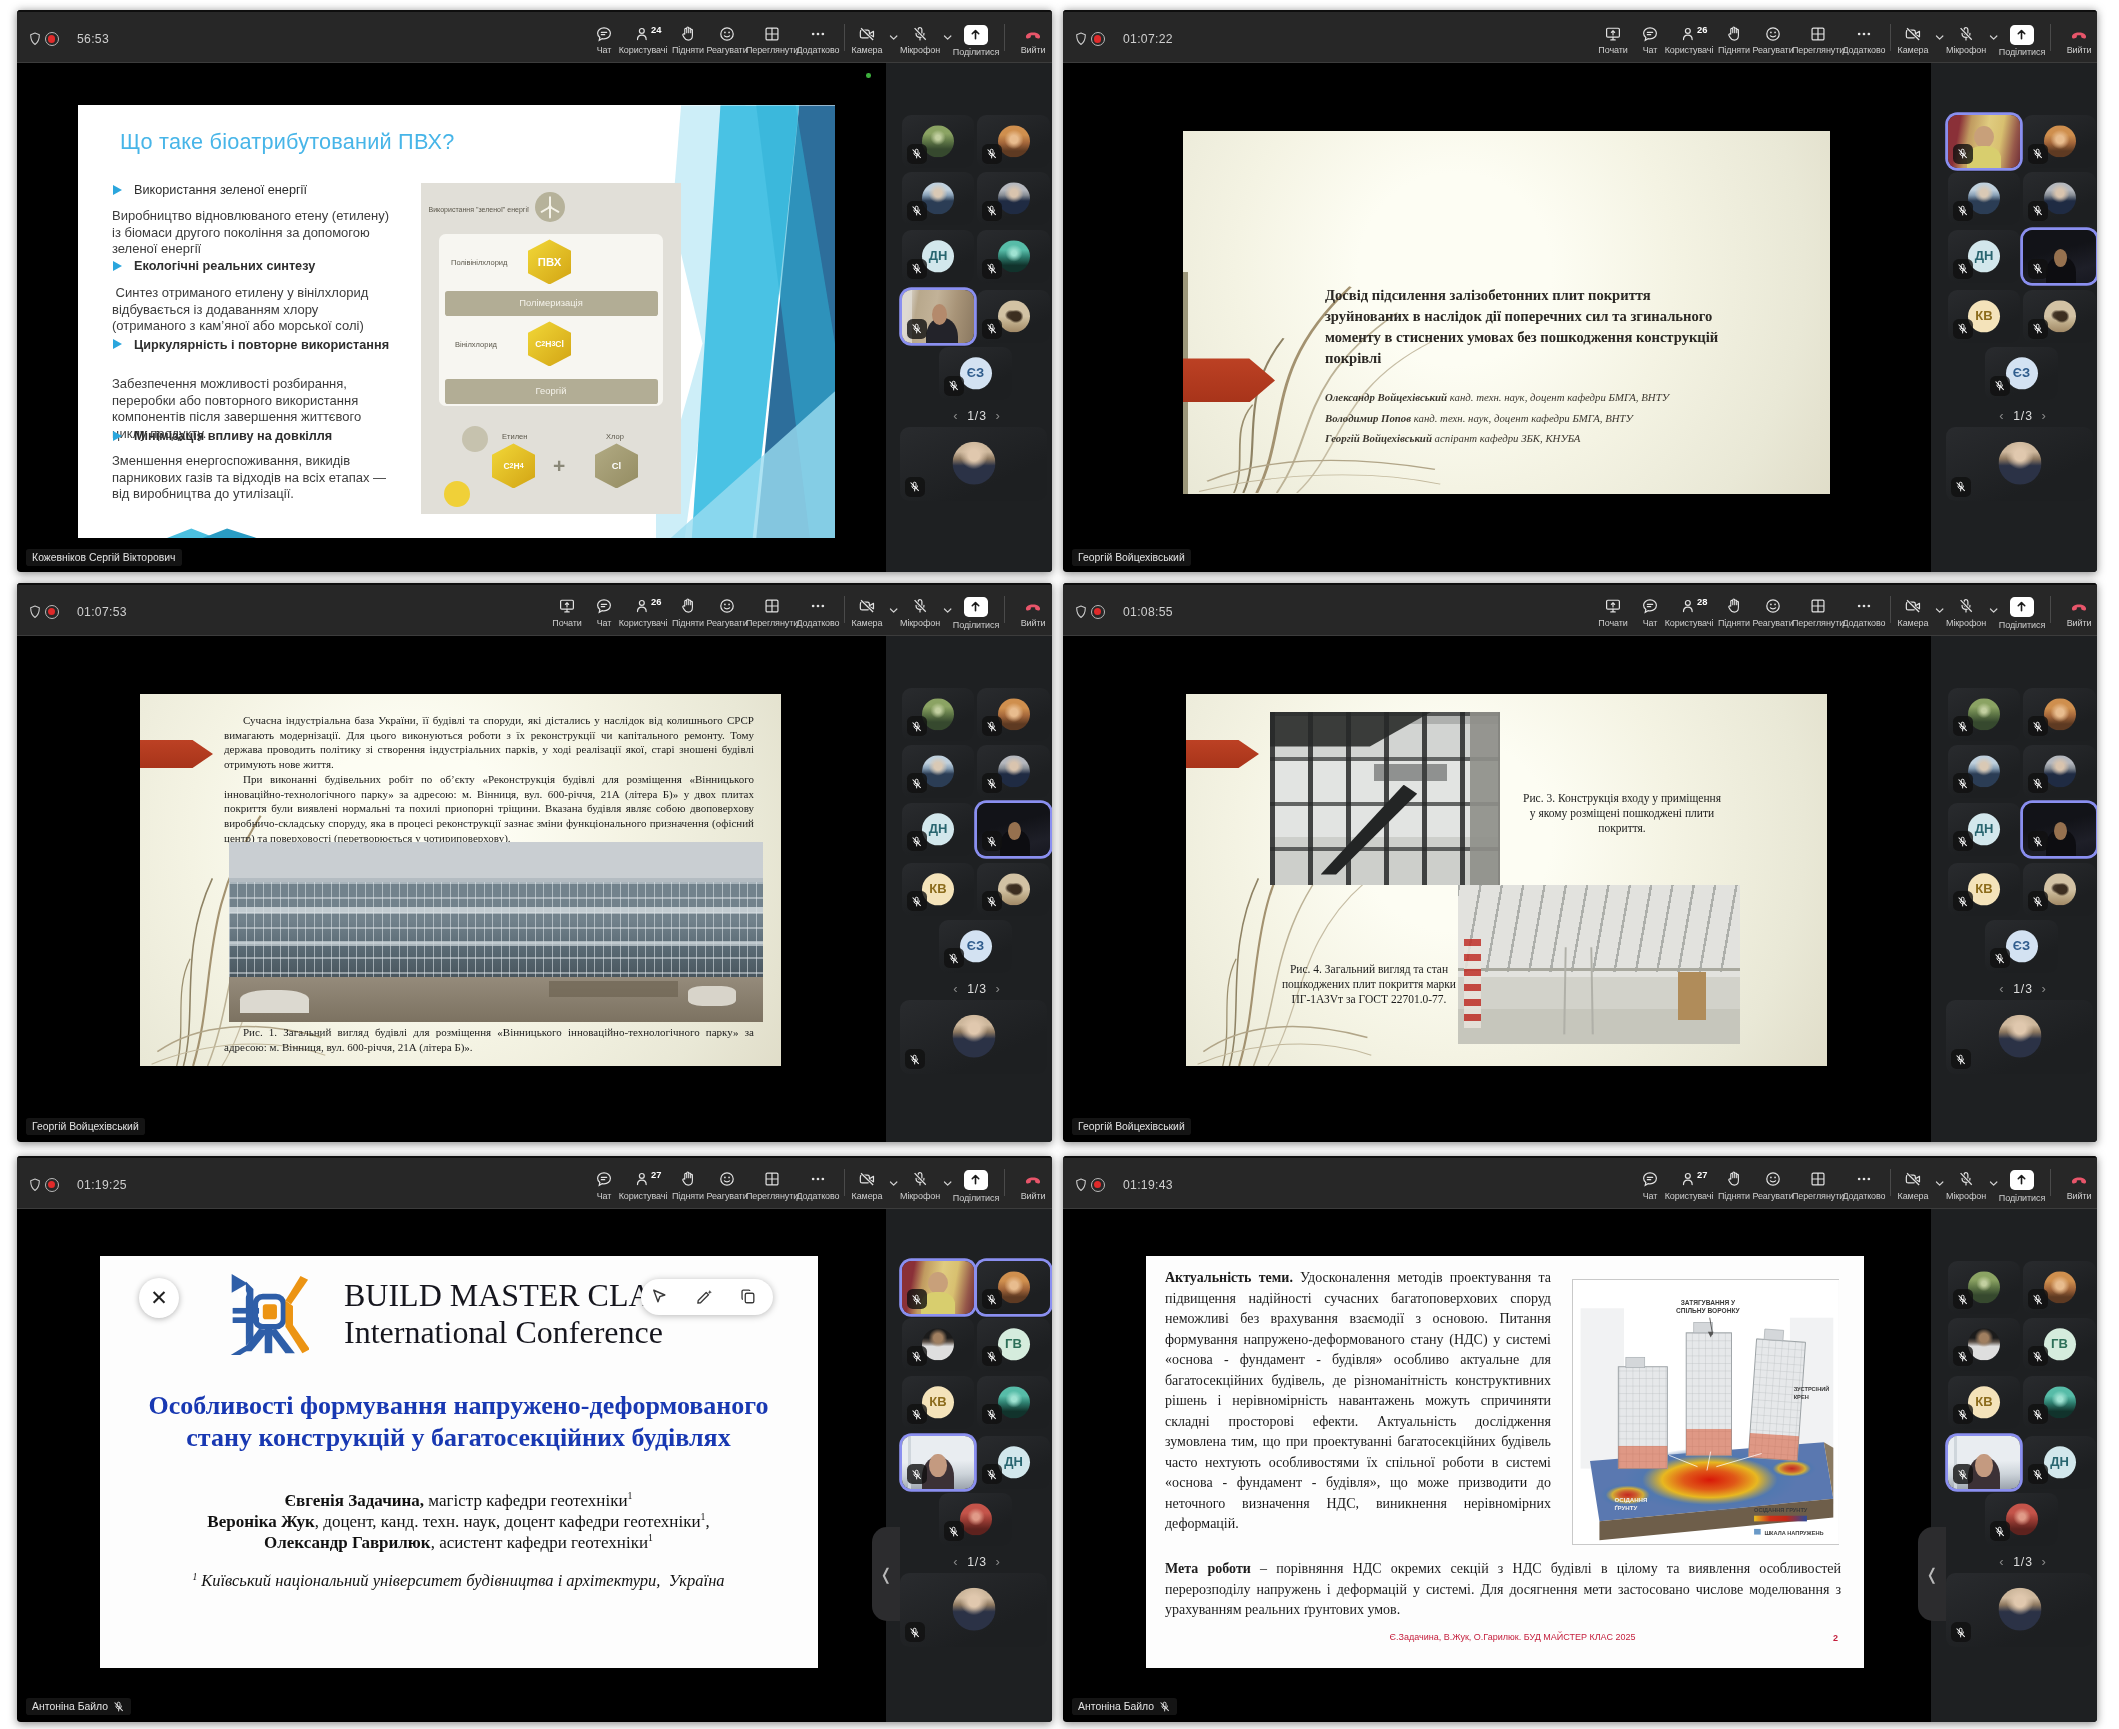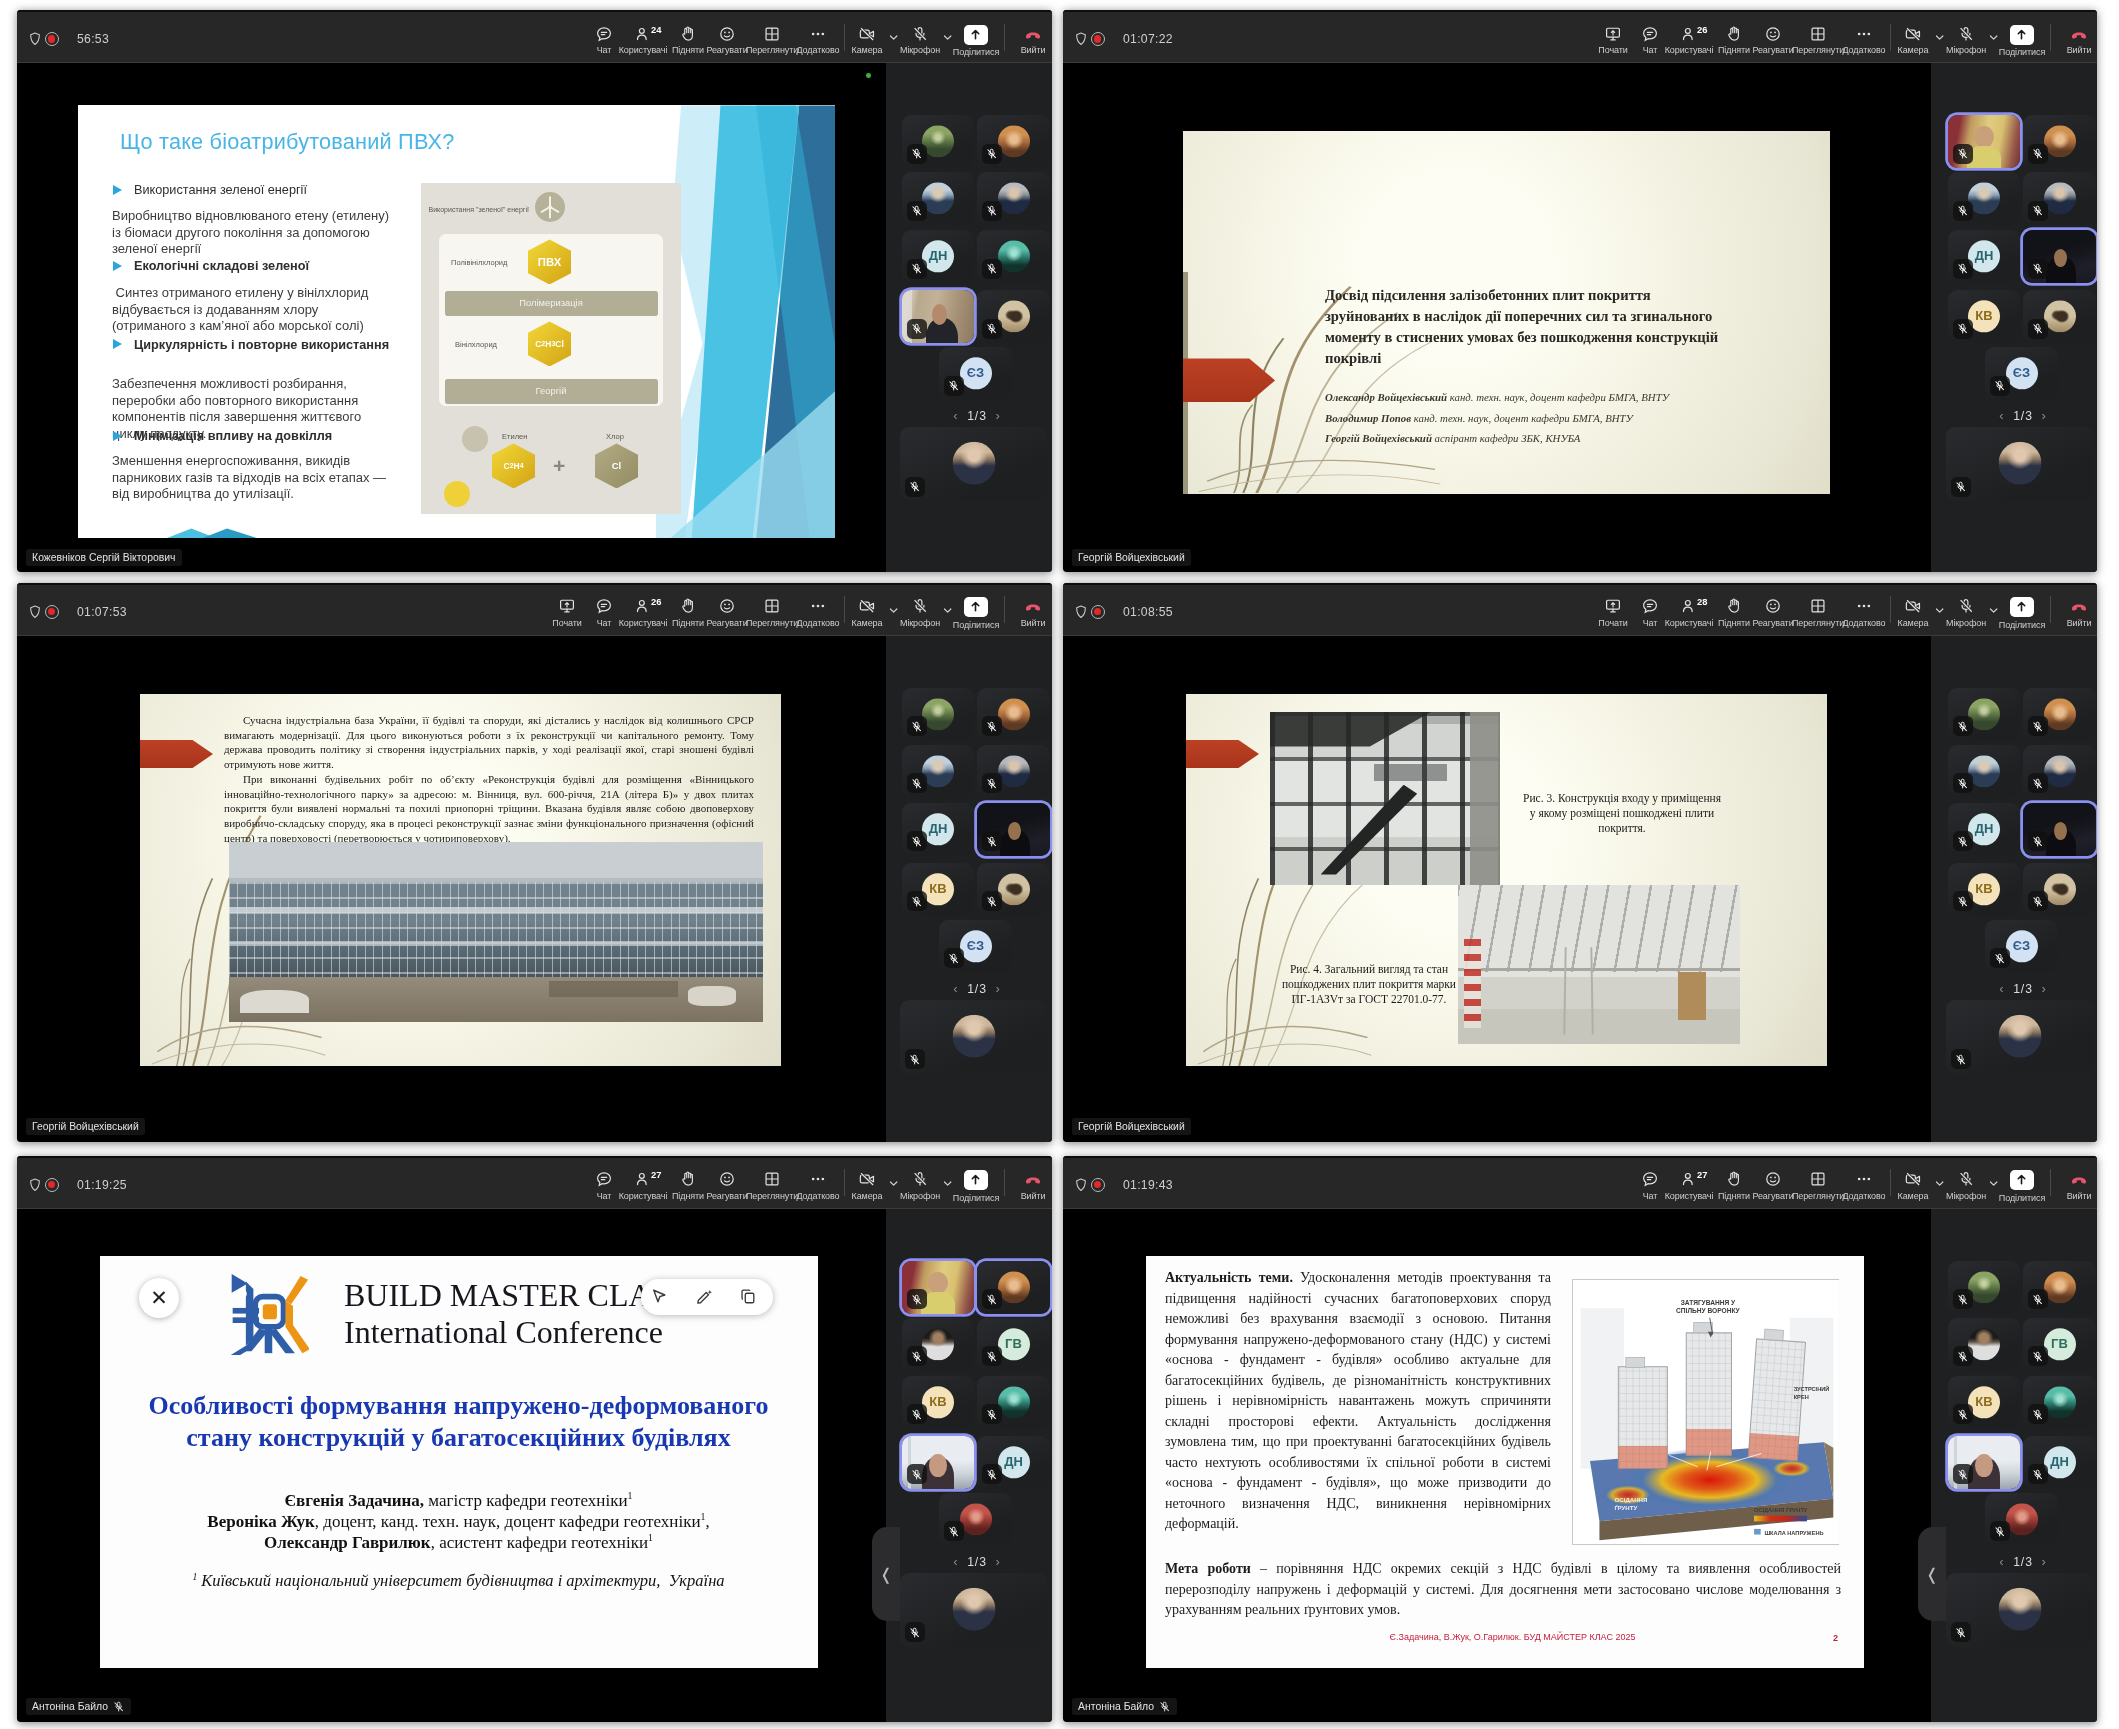--- a/index.html
+++ b/index.html
@@ -205,21 +205,21 @@
       </div>
       <div style="position:absolute;left:87px;top:423px;width:94px;height:10.4px">
         <div style="position:absolute;inset:0;background:#4cc0e0;clip-path:polygon(0 100%,28% 0,56% 100%)"></div>
         <div style="position:absolute;inset:0;background:#2a9cc4;clip-path:polygon(38% 100%,66% 0,100% 100%)"></div>
       </div>
       <div style="position:absolute;left:42px;top:23.5px;font-size:21.7px;color:#47b5e8;letter-spacing:0.2px">Що таке біоатрибутований ПВХ?</div>
       <div style="position:absolute;left:35px;top:80px;width:0;height:0;border-left:9.4px solid #2ba6dd;border-top:5.6px solid transparent;border-bottom:5.6px solid transparent"></div>
       <div style="position:absolute;left:56px;top:78px;font-size:12.7px;font-weight:normal;color:#2e2e2e">Використання зеленої енергії</div>
       <div style="position:absolute;left:34px;top:103px;width:325px;font-size:13px;line-height:16.5px;color:#3c3c3c">Виробництво відновлюваного етену (етилену)<br>із біомаси другого покоління за допомогою<br>зеленої енергії</div>
       <div style="position:absolute;left:35px;top:156px;width:0;height:0;border-left:9.4px solid #2ba6dd;border-top:5.6px solid transparent;border-bottom:5.6px solid transparent"></div>
-      <div style="position:absolute;left:56px;top:154px;font-size:12.7px;font-weight:bold;color:#2e2e2e">Екологічні складові зеленої</div>
+      <div style="position:absolute;left:56px;top:154px;font-size:12.7px;font-weight:bold;color:#2e2e2e">Екологічні реальних синтезу</div>
       <div style="position:absolute;left:34px;top:180px;width:325px;font-size:13px;line-height:16.5px;color:#3c3c3c">&nbsp;Синтез отриманого етилену у вінілхлорид<br>відбувається із додаванням хлору<br>(отриманого з кам’яної або морської солі)</div>
       <div style="position:absolute;left:35px;top:234px;width:0;height:0;border-left:9.4px solid #2ba6dd;border-top:5.6px solid transparent;border-bottom:5.6px solid transparent"></div>
       <div style="position:absolute;left:56px;top:233px;font-size:12.7px;font-weight:bold;color:#2e2e2e">Циркулярність і повторне використання</div>
       <div style="position:absolute;left:34px;top:271px;width:325px;font-size:13px;line-height:16.5px;color:#3c3c3c">Забезпечення можливості розбирання,<br>переробки або повторного використання<br>компонентів після завершення життєвого<br>циклу продукту.</div>
       <div style="position:absolute;left:35px;top:326px;width:0;height:0;border-left:9.4px solid #2ba6dd;border-top:5.6px solid transparent;border-bottom:5.6px solid transparent"></div>
       <div style="position:absolute;left:56px;top:324px;font-size:12.7px;font-weight:bold;color:#2e2e2e">Мінімізація впливу на довкілля</div>
       <div style="position:absolute;left:34px;top:348px;width:325px;font-size:13px;line-height:16.5px;color:#3c3c3c">Зменшення енергоспоживання, викидів<br>парникових газів та відходів на всіх етапах —<br>від виробництва до утилізації.</div>
       <div style="position:absolute;left:343px;top:78px;width:260px;height:331px;background:#e1dfd8">
         <div class="dlbl" style="left:7.5px;top:22.6px;font-size:7px">Використання "зеленої" енергії</div>
         <div style="position:absolute;left:114px;top:8.5px;width:30px;height:30px;border-radius:50%;background:#b6b29a"><svg width="30" height="30" viewBox="0 0 20 20">
@@ -620,20 +620,23 @@
       </div>
       <div style="position:absolute;left:89px;top:148px;width:534px;height:180px;overflow:hidden">
         <div style="position:absolute;inset:0;background:linear-gradient(180deg,#c9ced2 0 20%,#b4bcc2 20% 28%,#9daab2 28%)"></div>
         <div style="position:absolute;left:0;top:22%;width:100%;height:53%;background:repeating-linear-gradient(90deg,rgba(228,234,238,.55) 0 0.9px,transparent 0.9px 8.5px),repeating-linear-gradient(180deg,rgba(224,230,234,.5) 0 1.9px,transparent 1.9px 15px),linear-gradient(180deg,#72828c 0 40%,#5a6a74 70%,#49565e 100%)"></div>
         <div style="position:absolute;left:0;top:36%;width:100%;height:3.5%;background:rgba(215,222,226,.8)"></div>
         <div style="position:absolute;left:0;top:55%;width:100%;height:3%;background:rgba(205,214,218,.7)"></div>
         <div style="position:absolute;left:0;top:75%;width:100%;height:25%;background:linear-gradient(180deg,#958b7b,#7c7261)"></div>
         <div style="position:absolute;left:2%;top:82%;width:13%;height:13%;background:#dcd9d0;border-radius:40% 40% 0 0"></div>
         <div style="position:absolute;left:60%;top:77%;width:24%;height:9%;background:#6e6452;opacity:.7"></div>
         <div style="position:absolute;left:86%;top:80%;width:9%;height:11%;background:#d8d4ca;border-radius:30%"></div>
+      </div>
+      <div class="jp" style="position:absolute;left:84px;top:331px;width:530px;font-size:11px;line-height:15px">
+        <p>Рис. 1. Загальний вигляд будівлі для розміщення «Вінницького інноваційно-технологічного парку» за адресою: м. Вінниця, вул. 600-річчя, 21А (літера Б)».</p>
       </div>
       <div class="arrowred" style="left:0;top:46px;width:73px;height:28px"></div>
     </div>
     <div class="sb" style="top:53px;height:507px"></div>
     <div class="tile" style="left:885px;top:105px;width:72px;height:53px;background:linear-gradient(155deg,#292b2e 0%,#1d1f21 70%)">
       <div class="av" style="background:radial-gradient(circle at 50% 38%, #c2cfa0 0 9%, transparent 30%),linear-gradient(180deg,#8ba363 0 26%,#5e7646 50%,#36492e 74%)"></div>
       <div class="mb">
         <svg width="11.3" height="11.3" viewBox="0 0 12 12">
           <use href="#i-micoff"></use>
         </svg>

